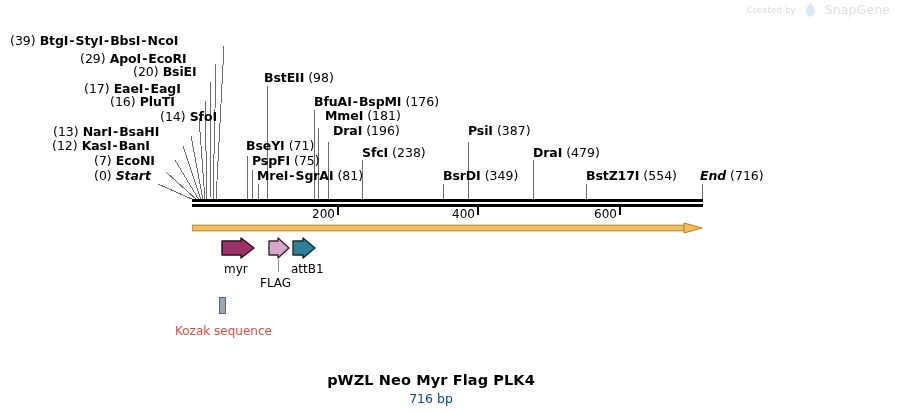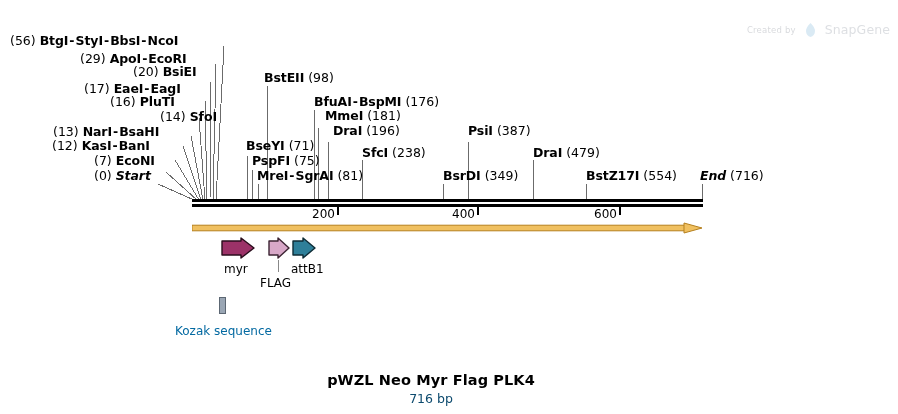--- a/index.html
+++ b/index.html
@@ -18,21 +18,20 @@
 
   
   #watermark {
     position: absolute;
     top: 2px;
     right: 8px;
     display: flex;
     align-items: center;
     gap: 10px;
     opacity: 0.55;
-    margin-top: 20px;
   }
   #watermark .created {
     font-family: "DejaVu Sans", sans-serif;
     font-size: 8.5px;
     color: #b9bcc2;
     letter-spacing: .2px;
   }
   #watermark .sg-logo {
     width: 9px;
     height: 14px;
@@ -177,21 +176,21 @@
     background: #9aa6b4;
     border: 1px solid #5c6773;
     box-sizing: border-box;
   }
   #kozak-label {
     position: absolute;
     left: 175px;
     top: 324px;
     font-size: 12px;
     font-family: "DejaVu Sans", sans-serif;
-    color: #0369a1;
+    color: #ef4444;
     white-space: nowrap;
   }
 
   
   #title-block {
     position: absolute;
     left: 0;
     top: 372px;
     width: 862px;
     text-align: center;
@@ -247,21 +246,21 @@
     <line x1="443" y1="184" x2="443" y2="200"></line>
     <line x1="533" y1="160" x2="533" y2="200"></line>
     <line x1="586" y1="184" x2="586" y2="200"></line>
     <line x1="702" y1="184" x2="702" y2="200"></line>
   </g>
 </svg>
 
 <div id="labels">
 
   <div class="lbl-row" style="left:10px; top:34px;">
-    <span class="pos">(56)</span>
+    <span class="pos">(39)</span>
     <span class="enz">BtgI</span><span class="dash">-</span><span class="enz">StyI</span><span class="dash">-</span><span class="enz">BbsI</span><span class="dash">-</span><span class="enz">NcoI</span>
   </div>
 
   <div class="lbl-row" style="left:80px; top:52px;">
     <span class="pos">(29)</span>
     <span class="enz">ApoI</span><span class="dash">-</span><span class="enz">EcoRI</span>
   </div>
 
   <div class="lbl-row" style="left:133px; top:65px;">
     <span class="pos">(20)</span>

